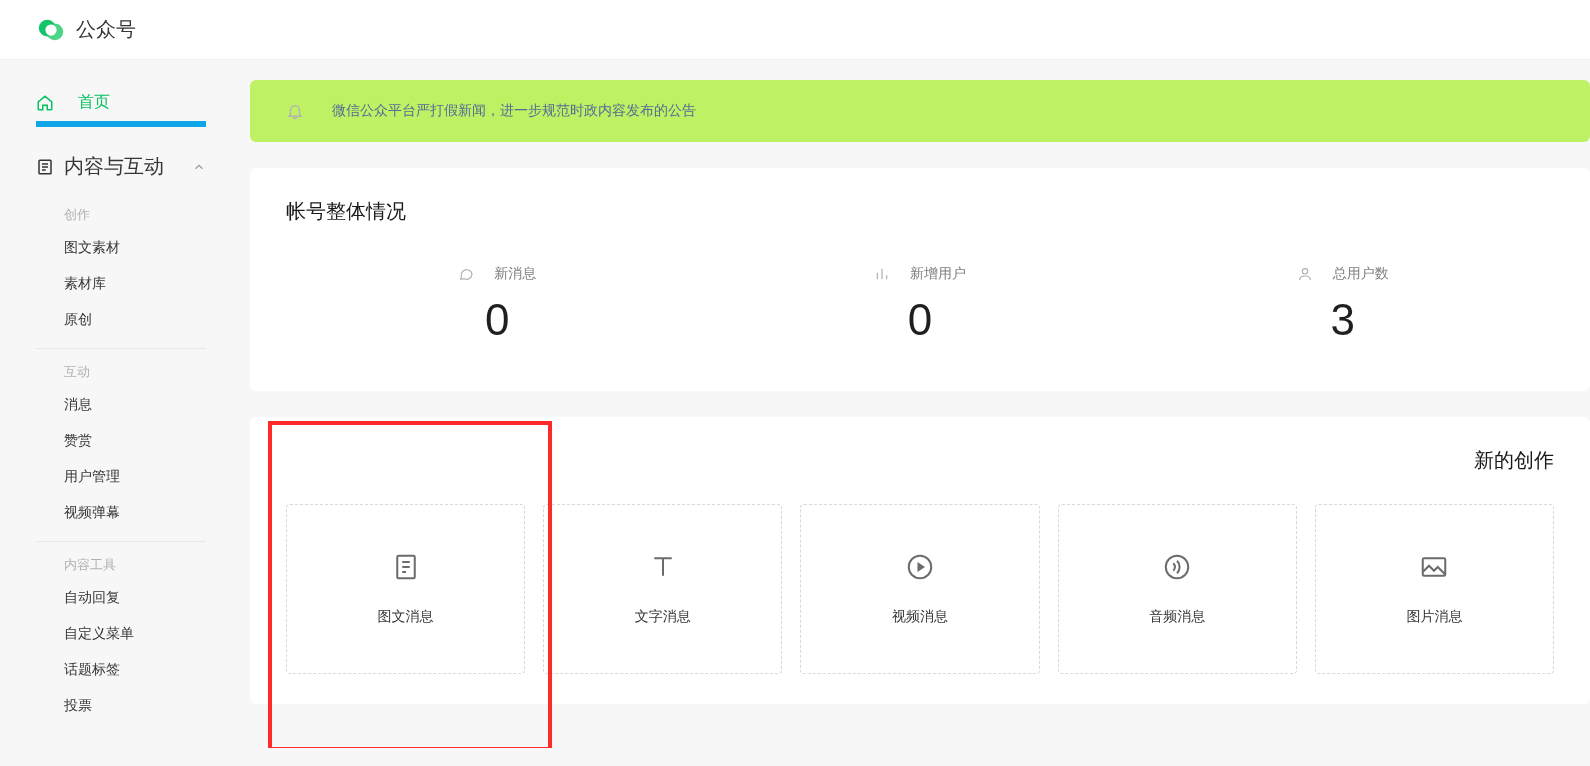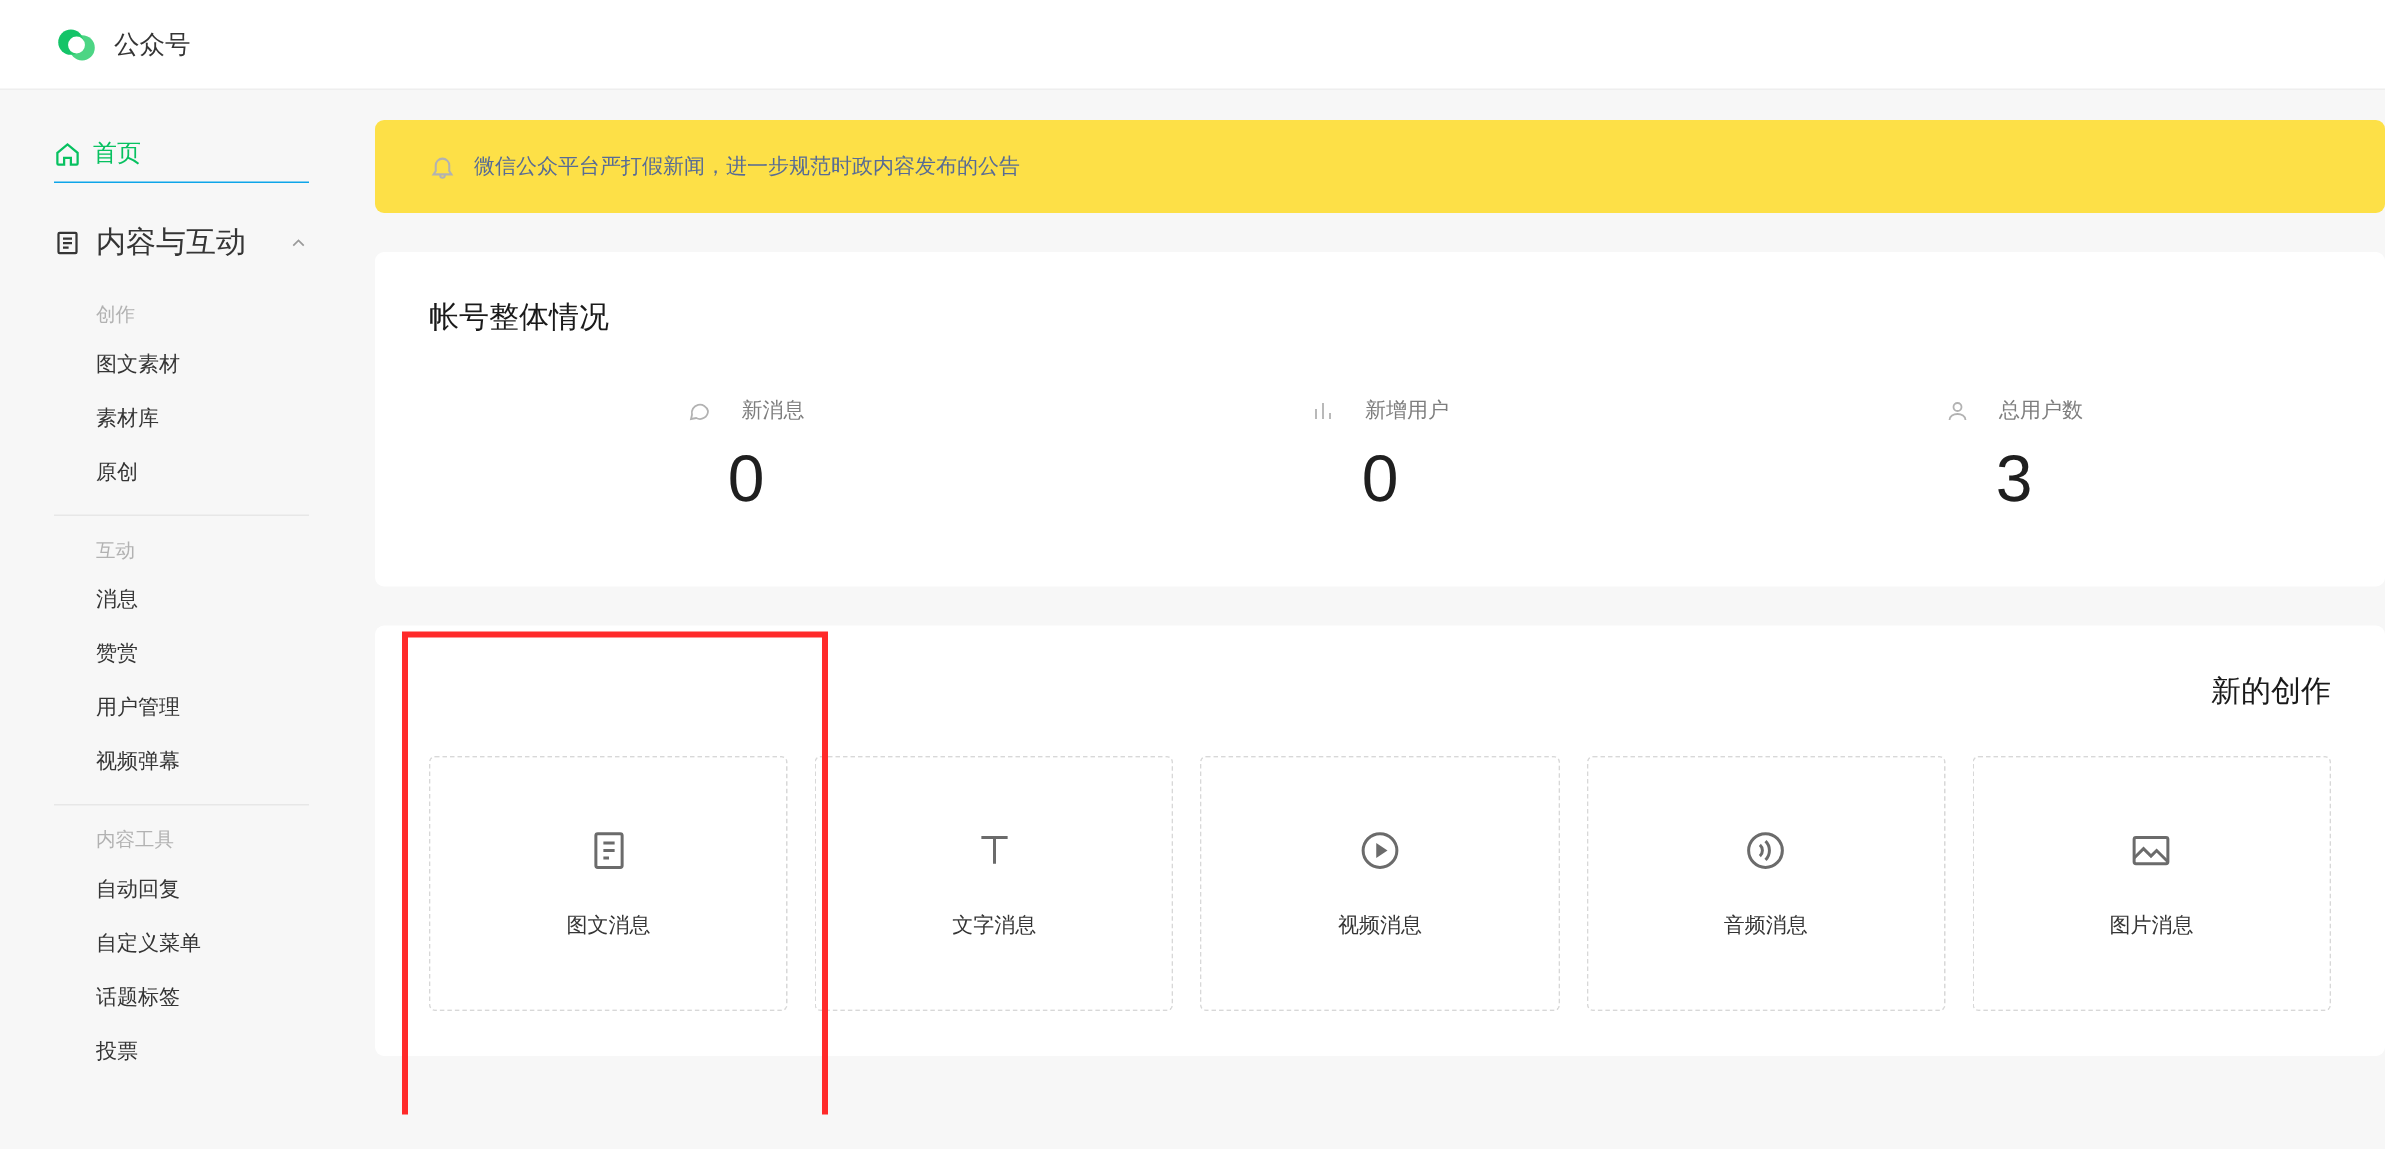--- a/index.html
+++ b/index.html
@@ -12,35 +12,35 @@
 .header {
   background: #fff;
   height: 60px;
   display: flex;
   align-items: center;
   padding: 0 36px;
   border-bottom: 1px solid #eee;
 }
 .logo-wrap { display: flex; align-items: center; gap: 10px; }
 .logo-svg { width: 30px; height: 30px; }
-.logo-text { font-size: 17px; color: #353535; font-weight: 400; }
+.logo-text { font-size: 20px; color: #353535; font-weight: 400; }
 .layout { display: flex; }
 .sidebar {
   width: 240px;
   padding: 24px 0 24px 36px;
   background: #f7f7f7;
 }
 .nav-home {
   display: flex;
   align-items: center;
-  gap: 8px;
+  gap: 24px;
   color: #07c160;
   font-size: 16px;
   padding: 8px 0;
-  border-bottom: 1px solid #0ea5e9;
+  border-bottom: 6px solid #0ea5e9;
   margin-bottom: 18px;
   width: 170px;
   cursor: pointer;
 }
 .nav-group-header {
   display: flex;
   align-items: center;
   gap: 10px;
   font-size: 20px;
   color: #353535;
@@ -64,26 +64,26 @@
   font-size: 14px;
   cursor: pointer;
   width: 170px;
 }
 .main {
   flex: 1;
   padding: 20px 0 20px 10px;
   min-width: 0;
 }
 .notice {
-  background: #fde047;
+  background: #bef264;
   border-radius: 6px;
   padding: 22px 36px;
   display: flex;
   align-items: center;
-  gap: 12px;
+  gap: 28px;
   margin-bottom: 26px;
 }
 .notice-text { color: #576b95; font-size: 14px; }
 .overview {
   background: #fff;
   border-radius: 6px;
   padding: 30px 36px 46px;
   margin-bottom: 26px;
 }
 .card-title { font-size: 20px; color: #1a1a1a; margin-bottom: 40px; }

